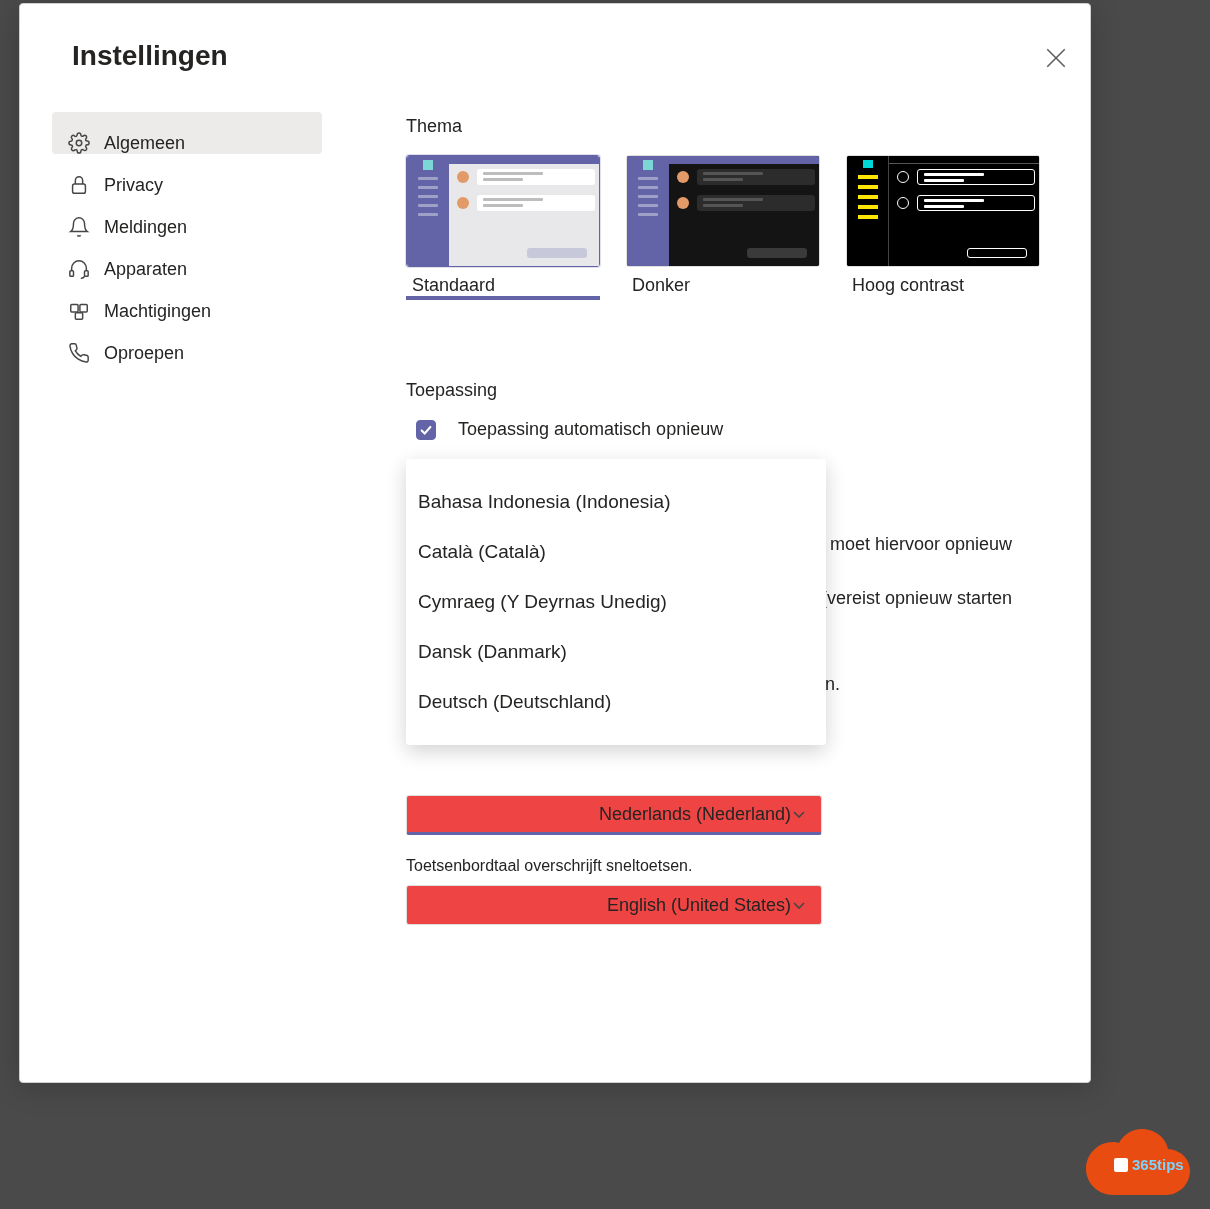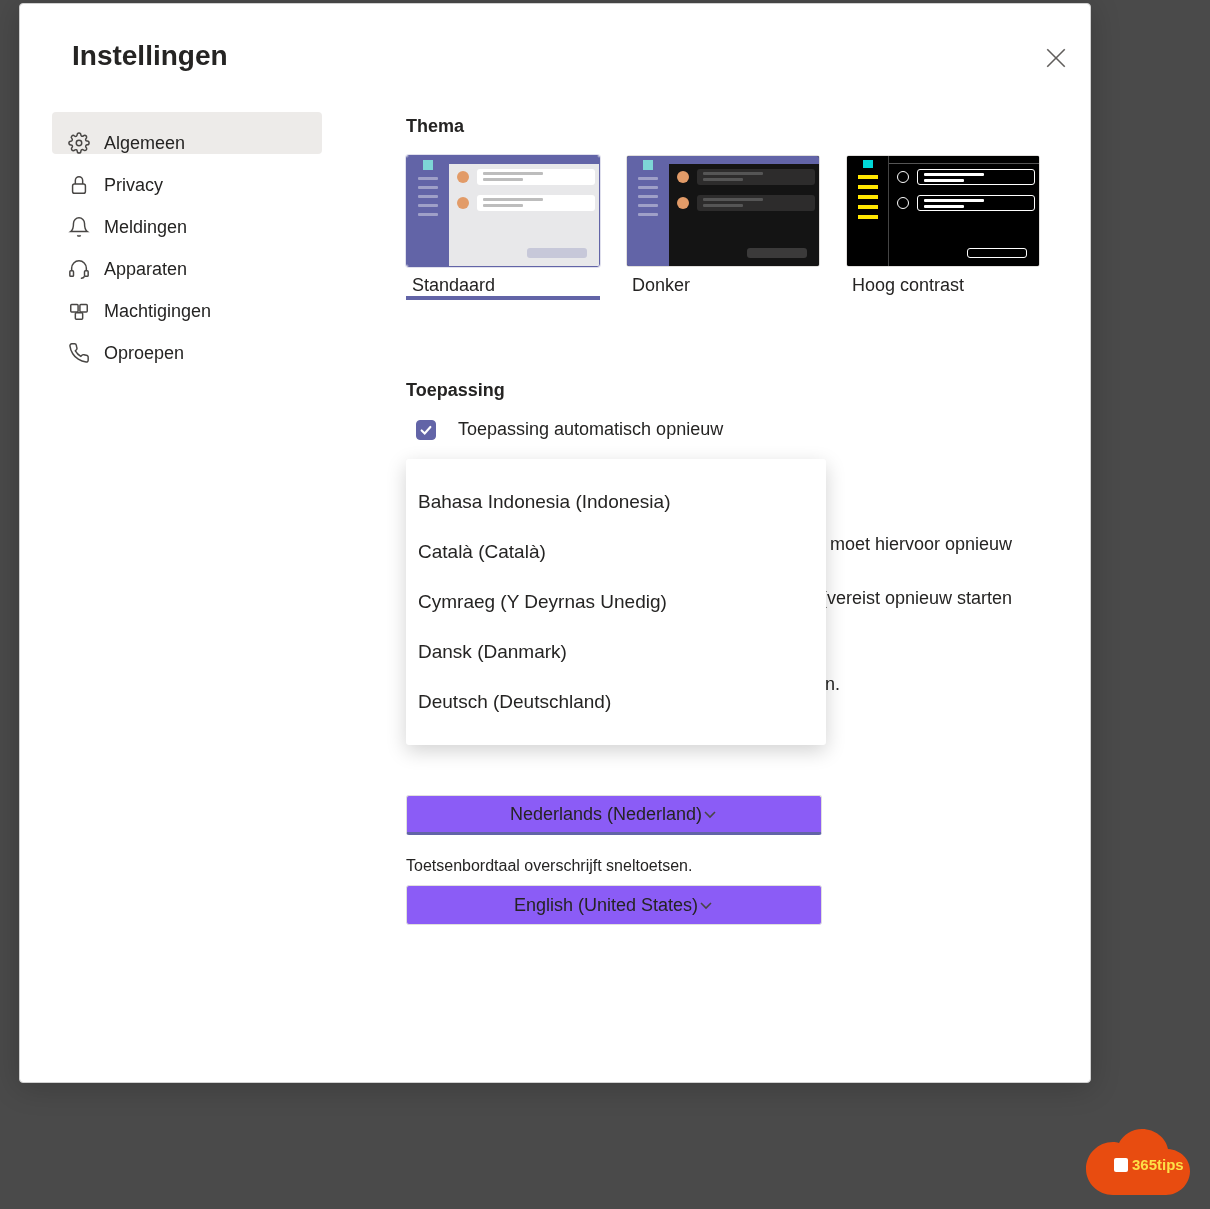--- a/index.html
+++ b/index.html
@@ -59,21 +59,21 @@
     flex-shrink:0;
     color:#484644;
   }
   .sidebar-item .icon svg { width:100%; height:100%; display:block; }
 
   .main {
     position:absolute;
     left:386px; top:112px; right:40px;
   }
   .section-title {
-    font-size:18px; font-weight:700;
+    font-size:18px; font-weight:400;
     color:#252423;
     margin-bottom:18px;
   }
 
   .themes {
     display:flex;
     gap:26px;
     margin-bottom:80px;
   }
   .theme-card { width:194px; cursor:pointer; }
@@ -165,28 +165,28 @@
 
   .hint-text {
     font-size:18px;
     color:#252423;
     white-space:pre-line;
   }
 
   .sel {
     width:416px;
     height:40px;
-    background:#8b5cf6;
+    background:#ef4444;
     border:1px solid #e1dfdd;
     border-radius:3px;
     display:flex;align-items:center;
     padding:0 14px;
     font-size:18px;
     color:#252423;
-    justify-content:center;
+    justify-content:flex-end;
     cursor:pointer;
   }
   .sel.active { border-bottom:3px solid #6264a7; }
   .sel .chev { width:16px;height:16px;color:#484644;}
   .sel .chev svg{width:100%;height:100%;}
 
   .section-lang-label {
     font-size:16px;
     color:#252423;
     margin:16px 0 10px 0;
@@ -215,21 +215,21 @@
     width:104px; height:66px;
     z-index:20;
   }
   .cloud {
     position:absolute; inset:0;
   }
   .cloud svg { width:100%; height:100%; }
   .logo-text {
     position:absolute;
     left:28px; top:27px;
-    color:#fde047;
+    color:#7dd3fc;
     font-size:15px;
     font-weight:600;
     display:flex;align-items:center;text-align:center;
   }
   .logo-text .oicon{
     width:14px;height:14px;background:#fff;border-radius:2px;margin-right:4px;
     display:inline-block;
   }
 </style>
 </head>

